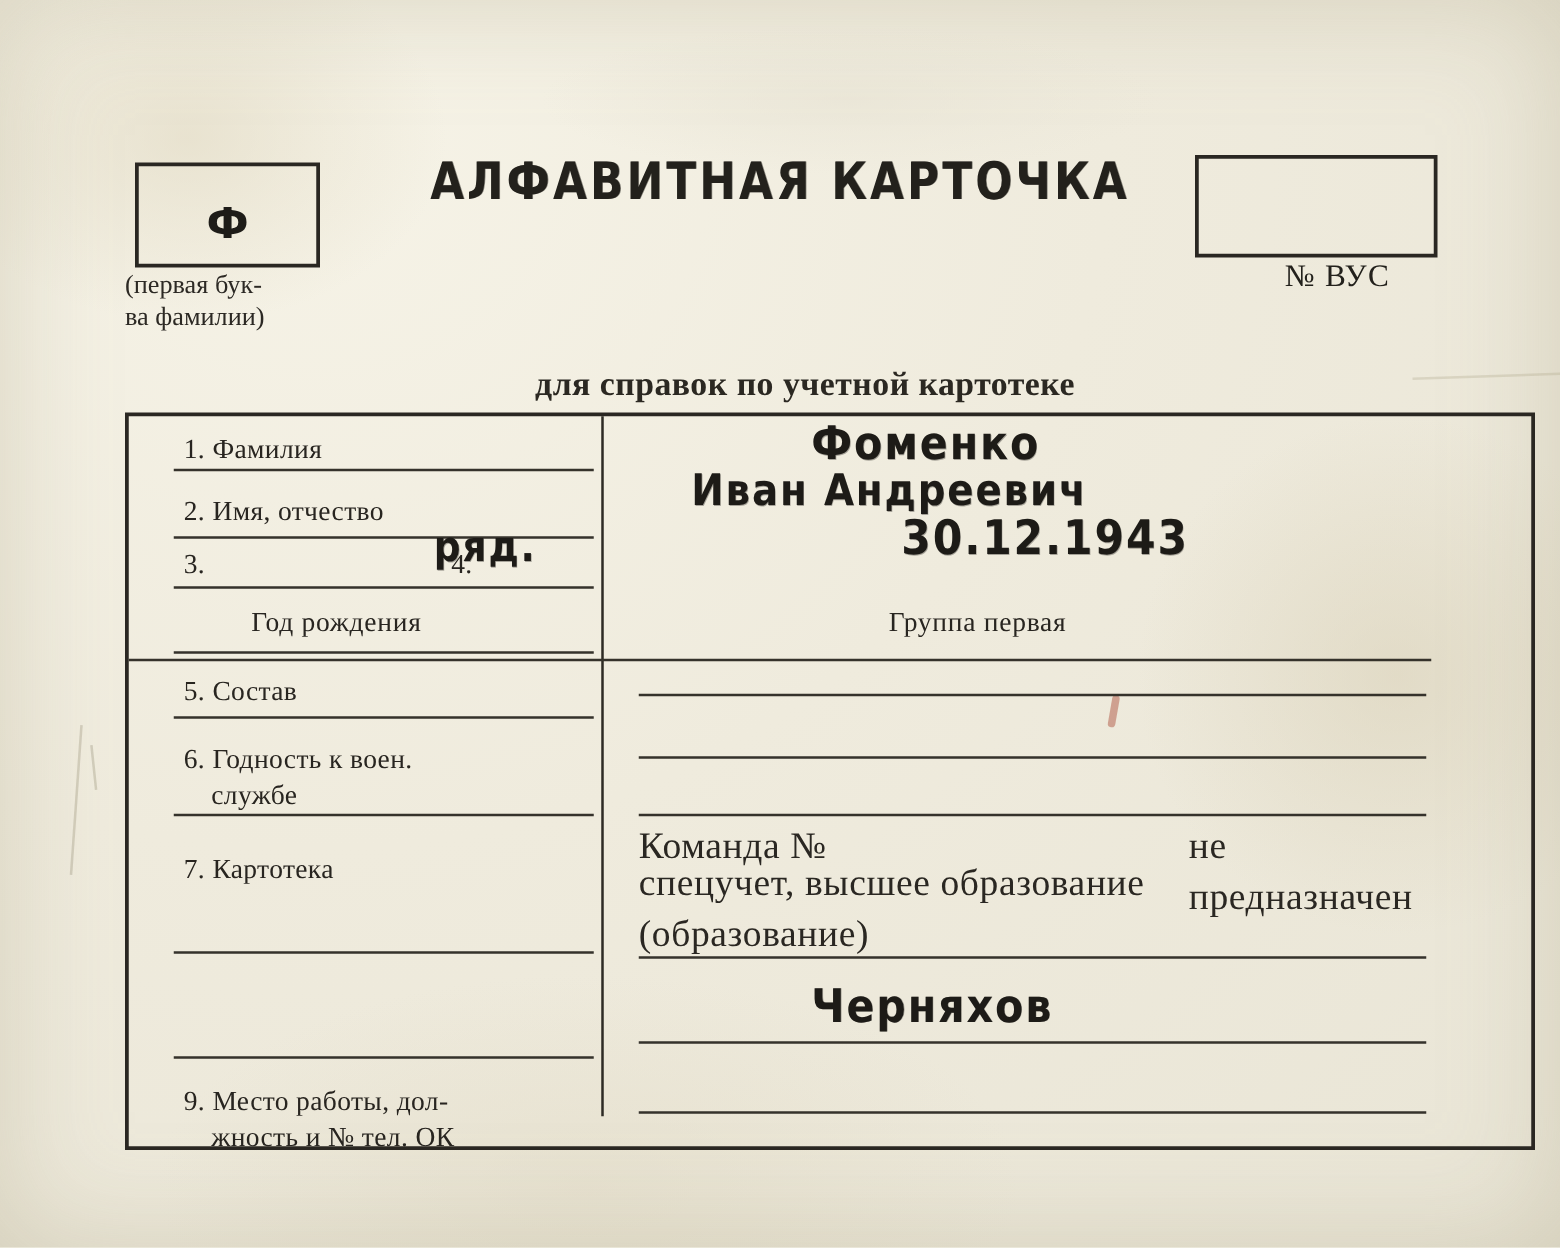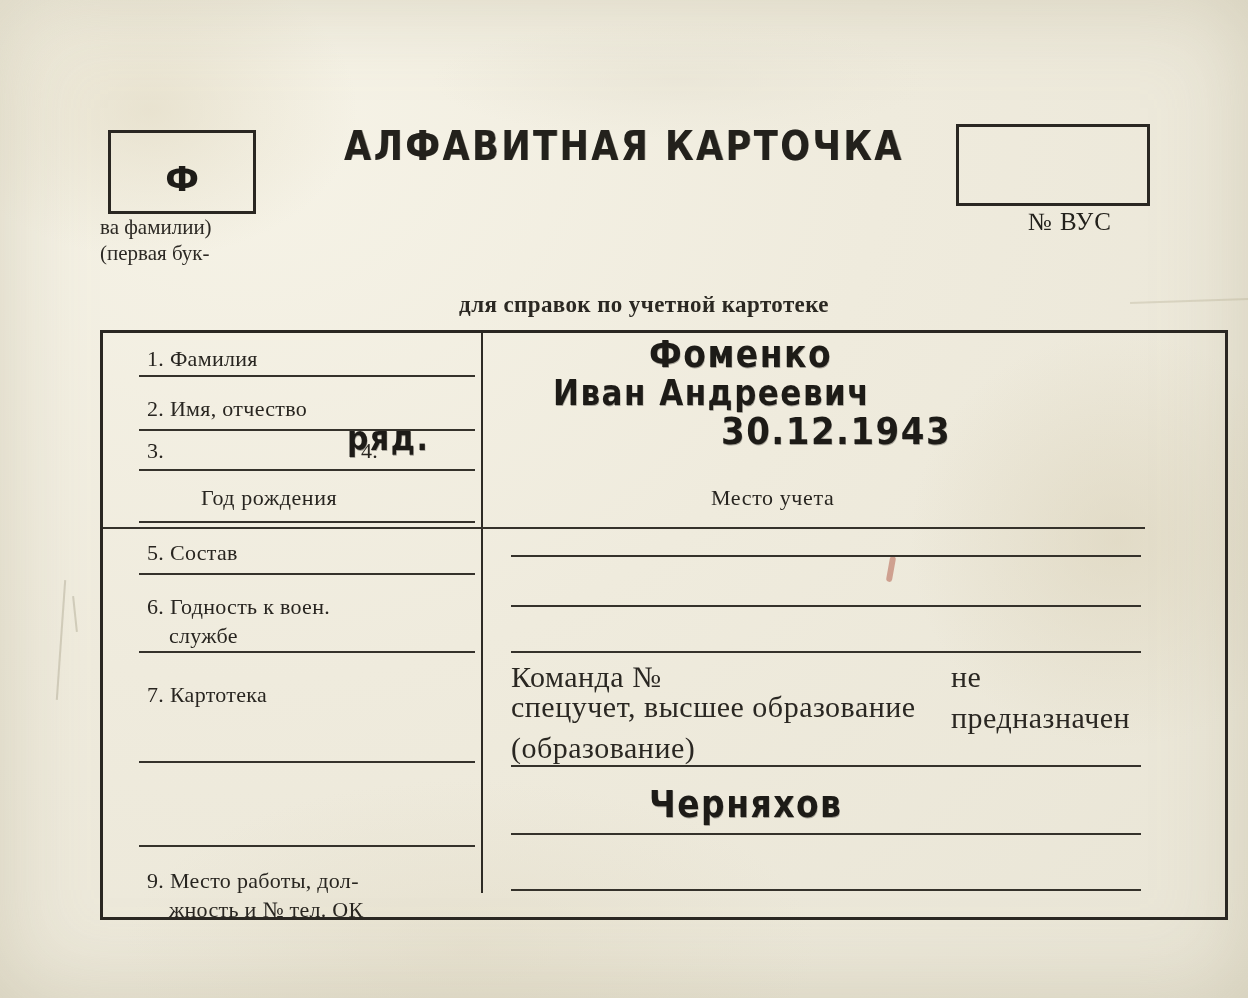--- a/index.html
+++ b/index.html
@@ -105,21 +105,21 @@
     position: absolute;
     right: 136px; top: 208px;
     font-size: 25px;
     color: #23211c;
     letter-spacing: 1px;
   }
   .subtitle {
     position: absolute;
     left: 0; right: 0; top: 292px;
     text-align: center;
-    font-size: 23px;
+    font-size: 27px;
     font-weight: bold;
     color: #2b2822;
     letter-spacing: .4px;
     padding-left: 40px;
   }
 
   
   .table {
     position: absolute;
     left: 100px; top: 330px;
@@ -179,22 +179,22 @@
   <div class="scratch sc1"></div>
   <div class="scratch sc2"></div>
   <div class="scratch sc3"></div>
   <div class="redmark"></div>
   <div class="edge-dark"></div>
 
   <div class="letter-box">
     <span class="glyph">Ф</span>
   </div>
   <div class="letter-caption">
+    <div>(первая бук-</div>
     <div>ва фамилии)</div>
-    <div>(первая бук-</div>
   </div>
 
   <div class="title">АЛФАВИТНАЯ КАРТОЧКА</div>
 
   <div class="vus-box">
     <span></span>
   </div>
   <div class="vus-label">№ ВУС</div>
 
   <div class="subtitle">для справок по учетной картотеке</div>
@@ -230,21 +230,21 @@
     </div>
     <div class="cell-label" style="left:44px; top:104px;">
       <span>3.</span>
       <span></span>
     </div>
     <div class="centered-label" style="left:98px; top:152px;">Год рождения</div>
 
     <div class="cell-label" style="left:258px; top:104px;">
       <span>4.</span>
     </div>
-    <div class="centered-label" style="left:608px; top:152px;">Место учета</div>
+    <div class="centered-label" style="left:608px; top:152px;">Группа первая</div>
 
     <div class="cell-label" style="left:44px; top:206px;">
       <span>5.</span>
       <span>Состав</span>
     </div>
 
     <div class="cell-label" style="left:44px; top:260px;">
       <div><span>6.</span>
            <span>Годность  к  воен.</span></div>
       <div style="margin-left:22px;"><span>службе</span></div>

